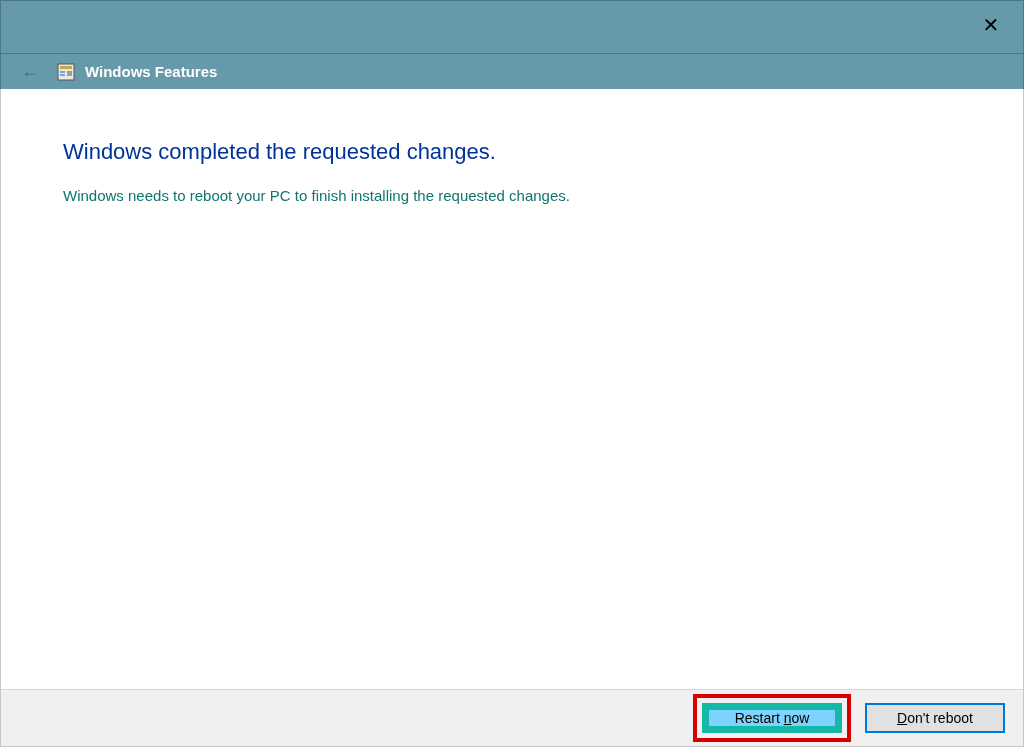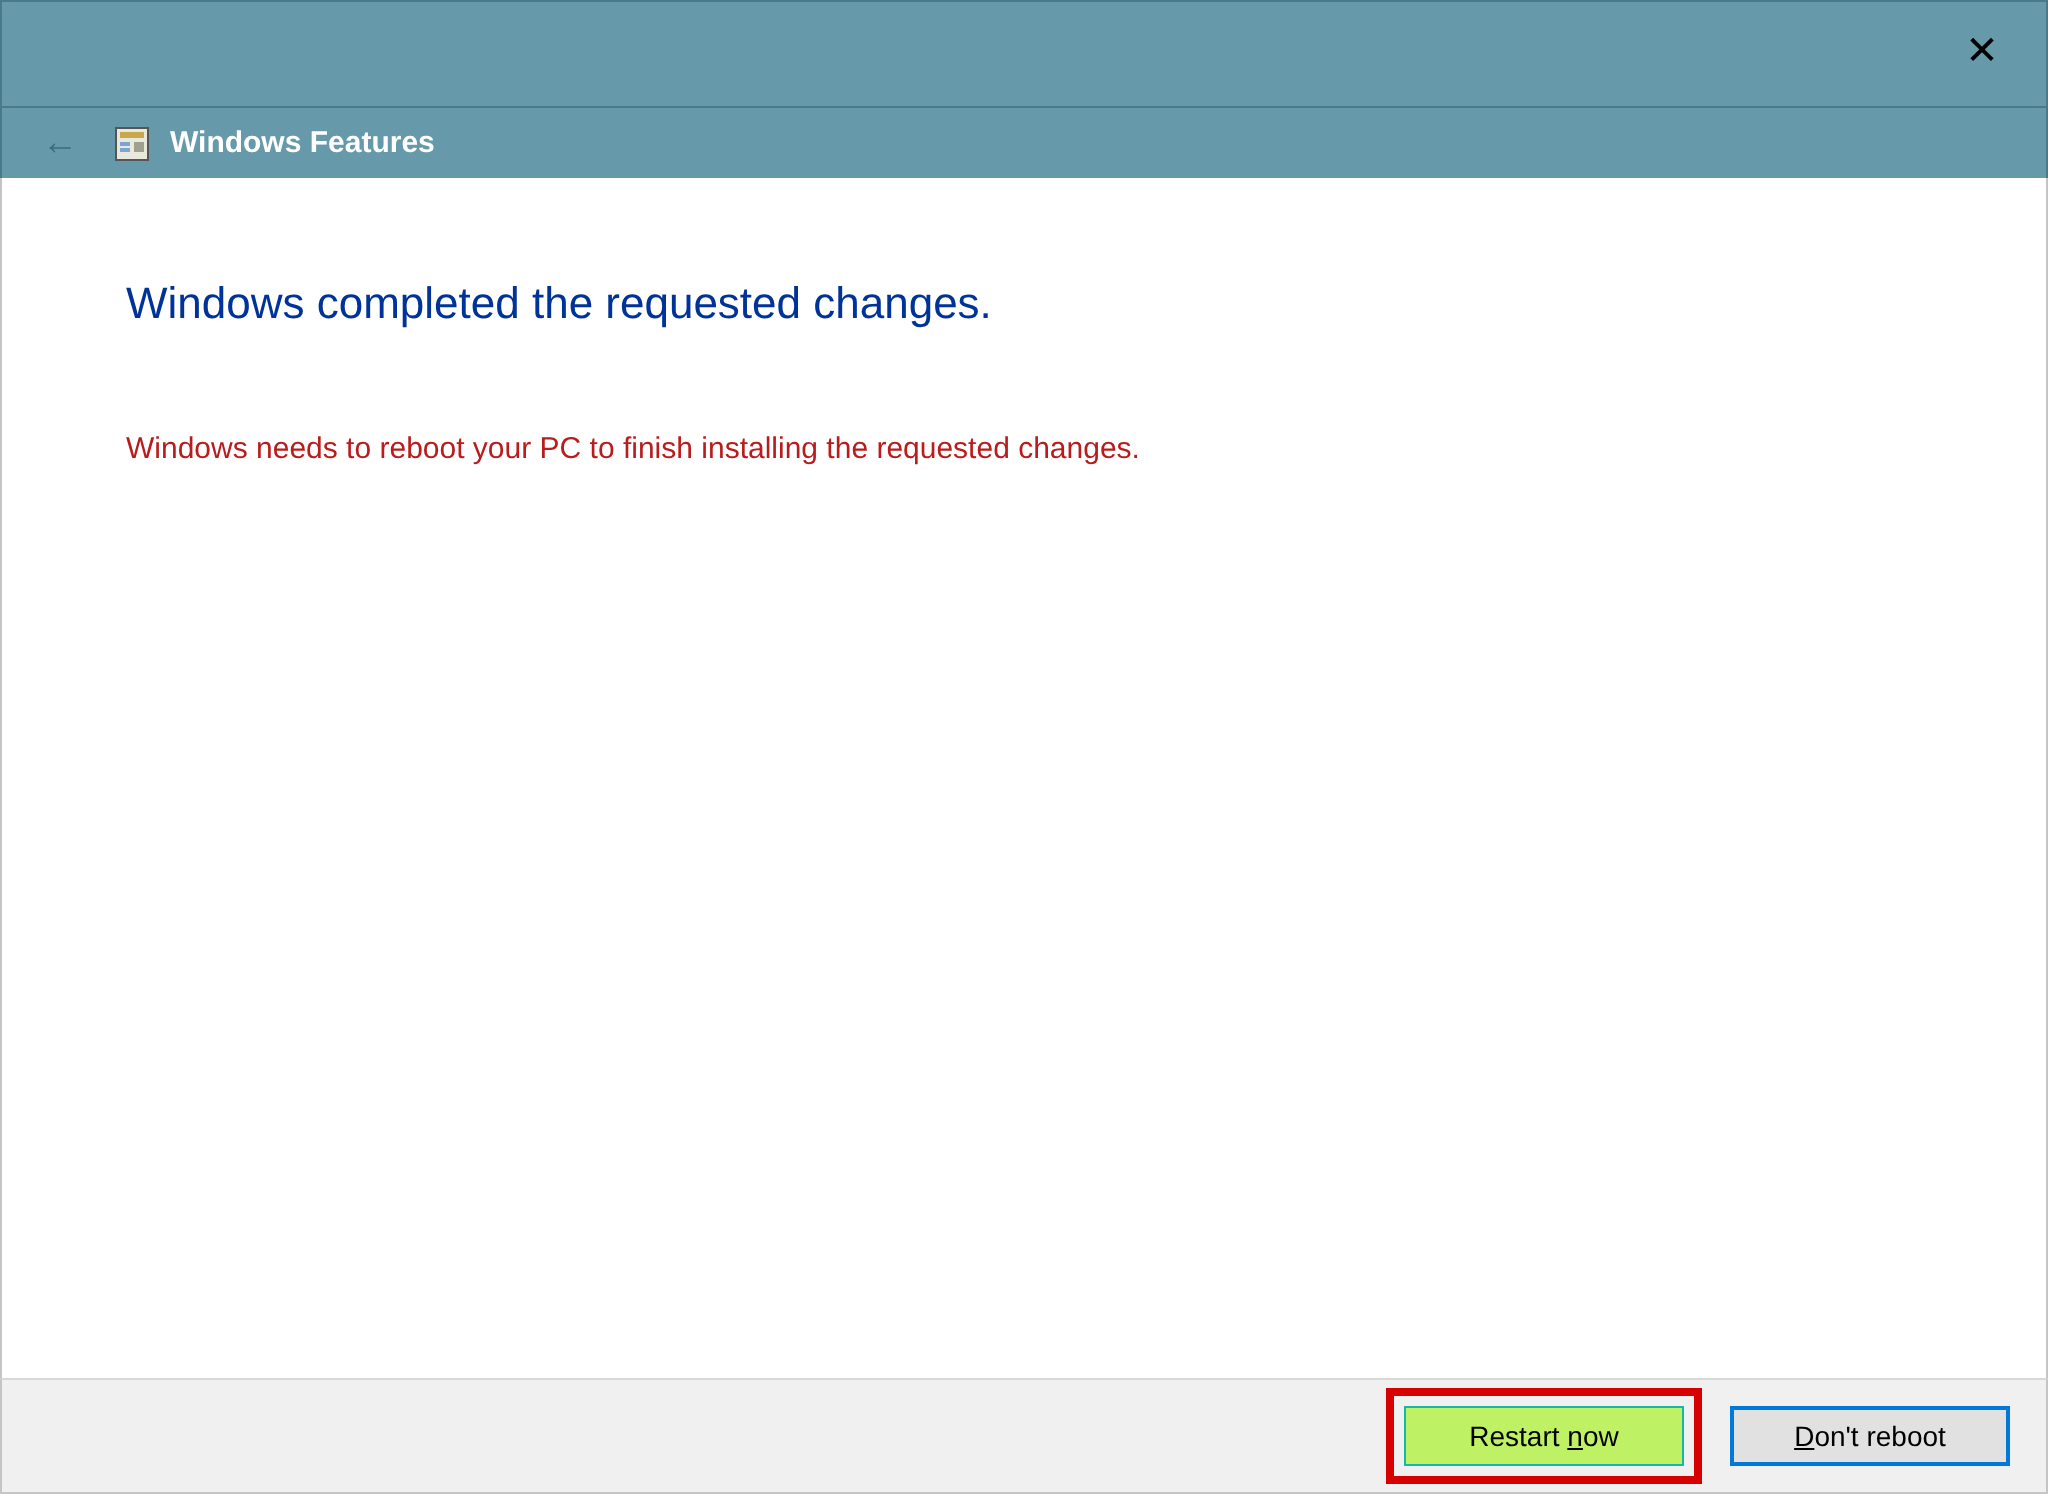--- a/index.html
+++ b/index.html
@@ -62,45 +62,45 @@
     .content {
       padding: 50px 62px 0 62px;
       height: calc(100% - 54px - 35px - 58px);
       border-left: 1px solid #c5c5c5;
       border-right: 1px solid #c5c5c5;
     }
     .headline {
       color: #003399;
       font-size: 22px;
       font-weight: 400;
-      margin-bottom: 51px;
+      margin-bottom: 22px;
     }
     .body-text {
-      color: #b91c1c;
+      color: #0f766e;
       font-size: 15px;
       font-weight: 400;
     }
     .footer {
       height: 58px;
       background: #f0f0f0;
       border-top: 1px solid #d8d8d8;
       border-left: 1px solid #c5c5c5;
       border-right: 1px solid #c5c5c5;
       border-bottom: 1px solid #c5c5c5;
       display: flex;
       align-items: center;
       justify-content: flex-end;
       padding-right: 18px;
       gap: 14px;
     }
     .btn {
       min-width: 140px;
       height: 30px;
-      background: #bef264;
-      border: 1px solid #14b8a6;
+      background: #7dd3fc;
+      border: 7px solid #14b8a6;
       font-family: inherit;
       font-size: 14px;
       color: #000;
       cursor: pointer;
       padding: 0 12px;
     }
     .btn-default {
       border: 2px solid #0078d7;
       background: #e1e1e1;
     }

